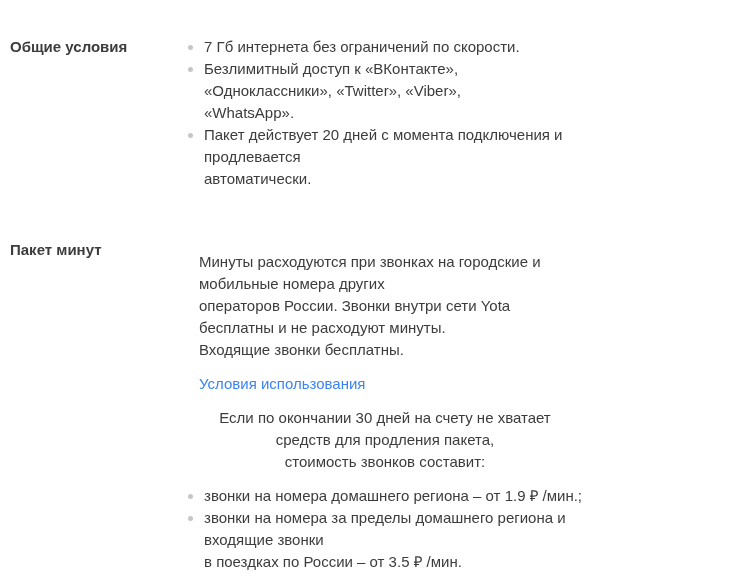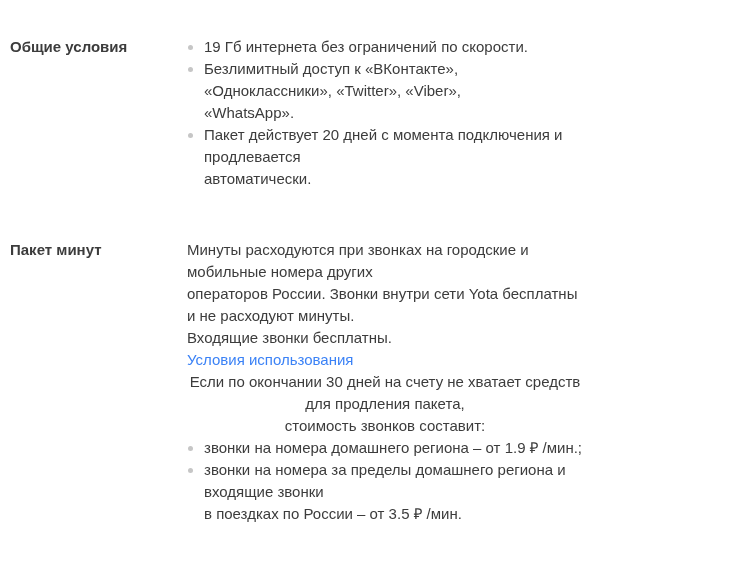--- a/index.html
+++ b/index.html
@@ -56,41 +56,41 @@
     top: 9px;
     width: 5px;
     height: 5px;
     border-radius: 50%;
     background: #c6c6c6;
   }
   .li-text {
     white-space: pre-line;
   }
   .row-content p {
-    margin: 0;
+    margin: 12px;
     white-space: pre-line;
   }
   .p-intro   { margin-bottom: 28px; }
   .usage-terms {
     color: #3b82f6;
     margin-bottom: 28px;
   }
   .p-add     { margin-bottom: 14px; }
   .p-expiry  { margin-bottom: 3px; text-align: center; }
 </style>
 </head>
 <body>
 
 <div class="page">
 
   <section class="row row-general">
     <div class="row-label">Общие условия</div>
     <div class="row-content">
       <ul class="bullets">
-        <li><span class="marker"></span><span class="li-text">19 Гб интернета без ограничений по скорости.</span></li>
+        <li><span class="marker"></span><span class="li-text">7 Гб интернета без ограничений по скорости.</span></li>
         <li><span class="marker"></span><span class="li-text">Безлимитный доступ к «ВКонтакте», «Одноклассники», «Twitter», «Viber»,
 «WhatsApp».</span></li>
         <li><span class="marker"></span><span class="li-text">Пакет действует 20 дней с момента подключения и продлевается
 автоматически.</span></li>
       </ul>
     </div>
   </section>
 
   <section class="row row-minutes">
     <div class="row-label">Пакет минут</div>

